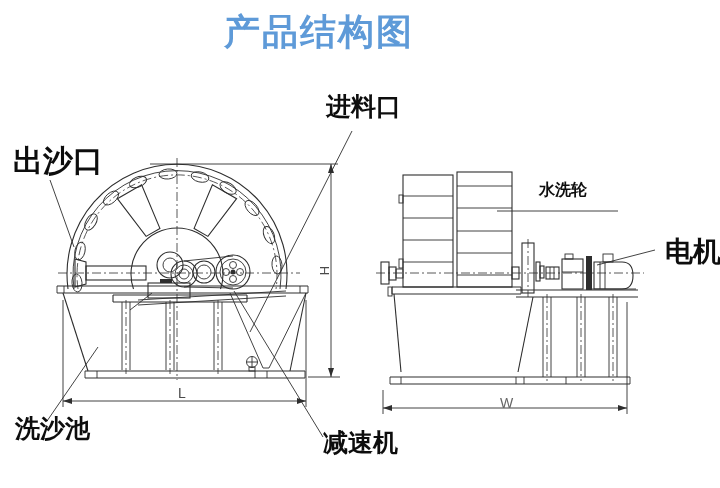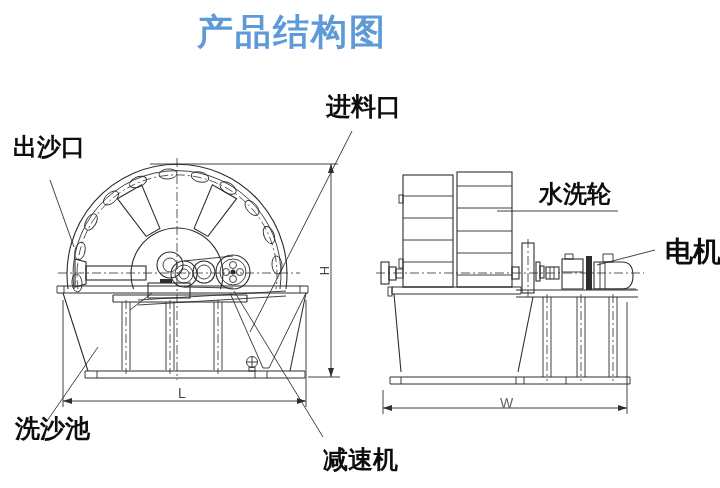--- a/index.html
+++ b/index.html
@@ -11,20 +11,21 @@
   .stage{position:absolute;left:0;top:0;width:720px;height:488px;}
   svg.draw{position:absolute;left:0;top:0;}
   svg .s{stroke:var(--line,#2e2e2e);fill:none;stroke-width:1.1;stroke-linecap:butt;stroke-linejoin:miter;}
   svg .thin{stroke-width:0.9;}
   svg .cl{stroke:var(--line,#2e2e2e);fill:none;stroke-width:0.8;stroke-dasharray:9 3 2 3;}
   svg .f{fill:var(--line,#2e2e2e);stroke:none;}
   .title{
     position:absolute;left:0;top:8px;width:584px;text-align:center;
     font-size:36px;font-weight:800;letter-spacing:2px;
     color:var(--title,#5e9ad8);
+    padding-left:27px;
   }
   .lbl{
     position:absolute;color:var(--label,#0d0d0d);
     font-weight:800;white-space:nowrap;line-height:1;
   }
   .dim{
     position:absolute;color:#4a4a4a;font-weight:400;font-style:normal;
     white-space:nowrap;line-height:1;
   }
   .rot90{transform:rotate(-90deg);transform-origin:center;}
@@ -209,23 +210,23 @@
     <g>
       <path class="s thin" d="M 50 180 L 74 247"></path>
       <path class="s thin" d="M 352 131 L 250 332"></path>
       <path class="s thin" d="M 497 211 H 618"></path>
       <path class="s thin" d="M 655 250 L 597 265"></path>
       <path class="s thin" d="M 47 421 L 98 347"></path>
       <path class="s thin" d="M 234 291 L 323 437"></path>
     </g>
   </svg>
 
-  <div class="lbl" style="left:13px;top:135px;font-size:24px;">出沙口</div>
+  <div class="lbl" style="left:13px;top:146px;font-size:30px;">出沙口</div>
   <div class="lbl" style="left:326px;top:94px;font-size:25px;">进料口</div>
-  <div class="lbl" style="left:539px;top:182px;font-size:24px;">水洗轮</div>
+  <div class="lbl" style="left:539px;top:182px;font-size:16px;">水洗轮</div>
   <div class="lbl" style="left:665px;top:238px;font-size:28px;">电机</div>
   <div class="lbl" style="left:15px;top:416px;font-size:25px;">洗沙池</div>
-  <div class="lbl" style="left:323px;top:430px;font-size:25px;margin-top:17px;">减速机</div>
+  <div class="lbl" style="left:323px;top:430px;font-size:25px;">减速机</div>
 
   <div class="dim" style="left:178px;top:386px;font-size:14px;">L</div>
   <div class="dim rot90" style="left:320px;top:264px;font-size:13px;">H</div>
   <div class="dim" style="left:500px;top:396px;font-size:14px;color:#666;">W</div>
 </div>
 
 </body></html>

